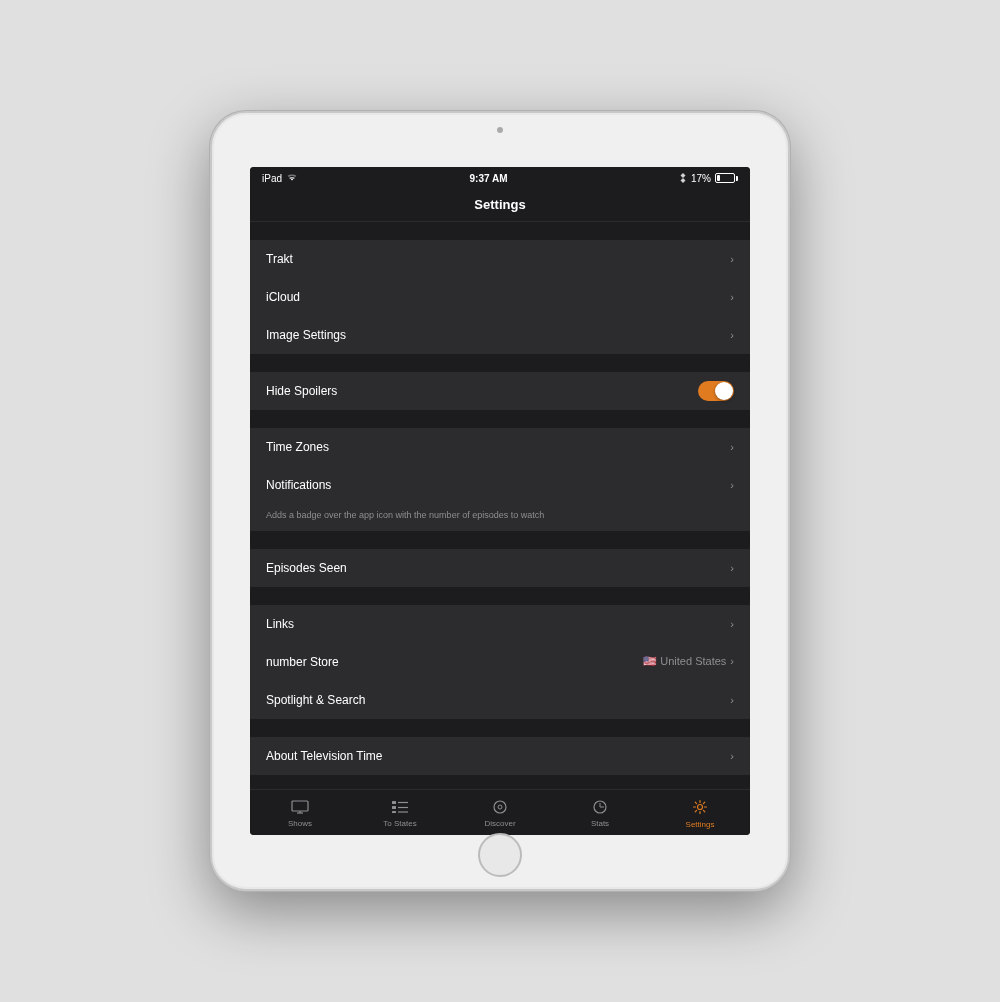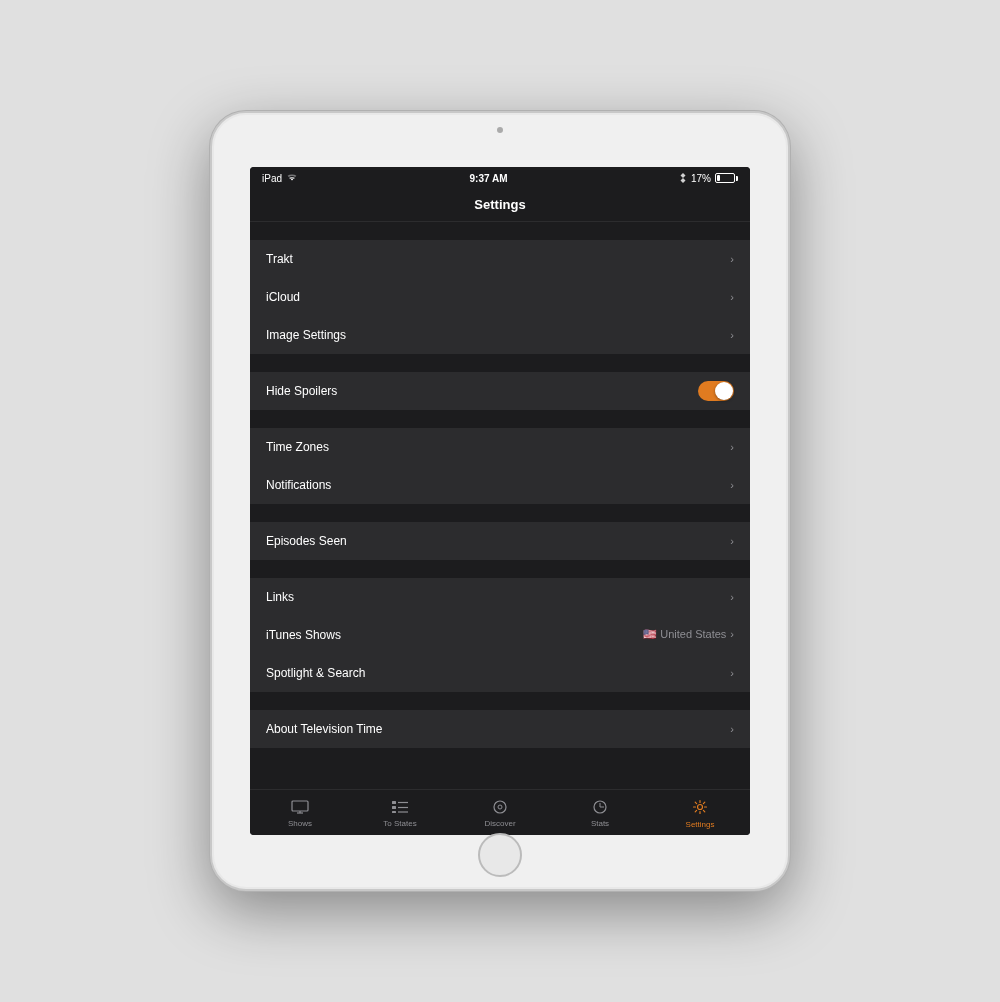--- a/index.html
+++ b/index.html
@@ -317,40 +317,43 @@
 
       <div class="section">
         <div class="row">
           <span class="row-label">Time Zones</span>
           <span class="chevron">›</span>
         </div>
         <div class="row">
           <span class="row-label">Notifications</span>
           <span class="chevron">›</span>
         </div>
+        <div class="row-desc">
+          <span class="row-desc-text">Adds a badge over the app icon with the number of episodes to watch</span>
+        </div>
       </div>
 
       <div class="section-gap"></div>
 
       <div class="section">
         <div class="row">
           <span class="row-label">Episodes Seen</span>
           <span class="chevron">›</span>
         </div>
       </div>
 
       <div class="section-gap"></div>
 
       <div class="section">
         <div class="row">
           <span class="row-label">Links</span>
           <span class="chevron">›</span>
         </div>
         <div class="row">
-          <span class="row-label">iTunes Shows</span>
+          <span class="row-label">number Store</span>
           <div class="row-right">
             <span>🇺🇸 United States</span>
             <span class="chevron">›</span>
           </div>
         </div>
         <div class="row">
           <span class="row-label">Spotlight &amp; Search</span>
           <span class="chevron">›</span>
         </div>
       </div>

